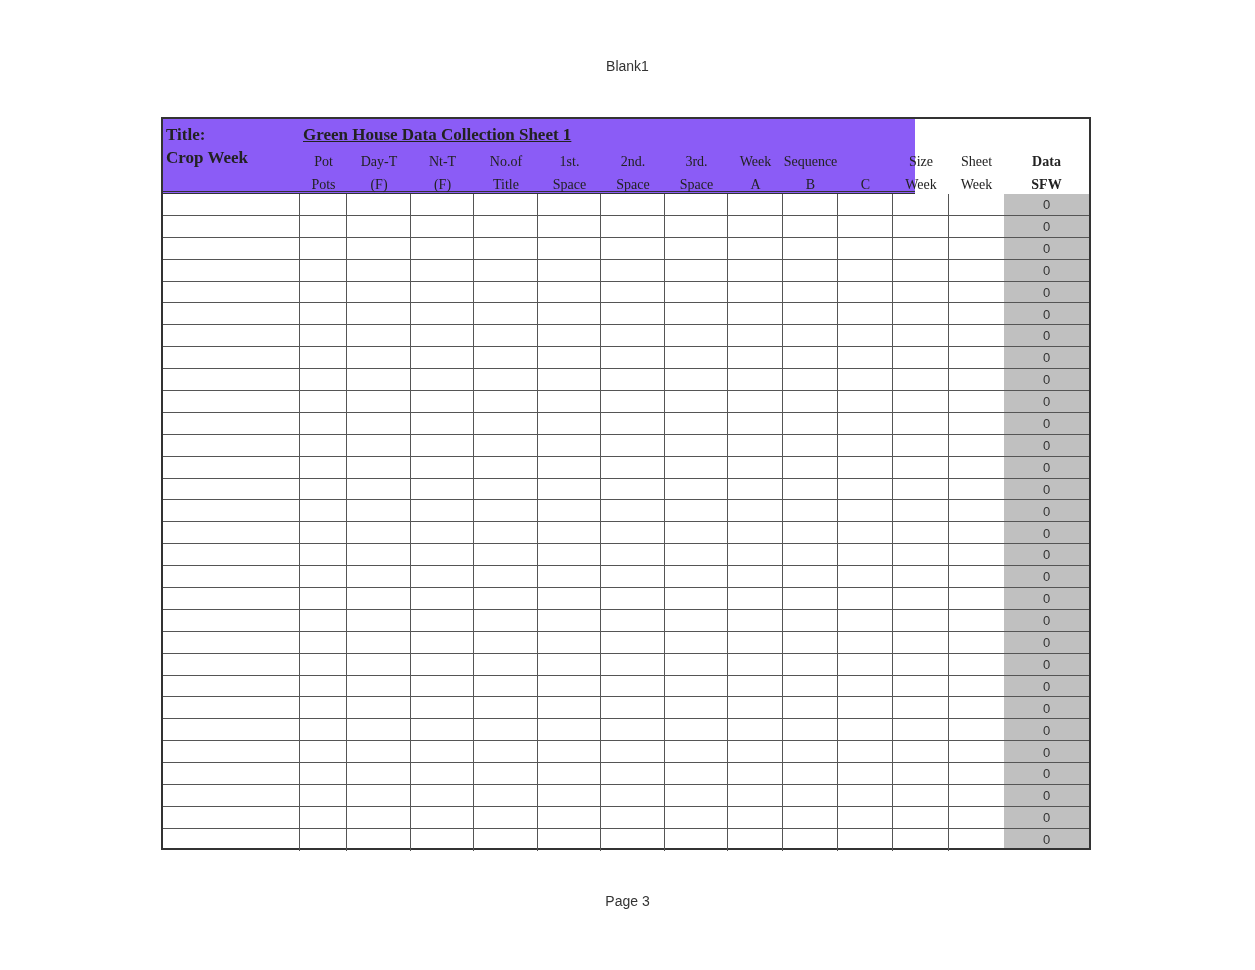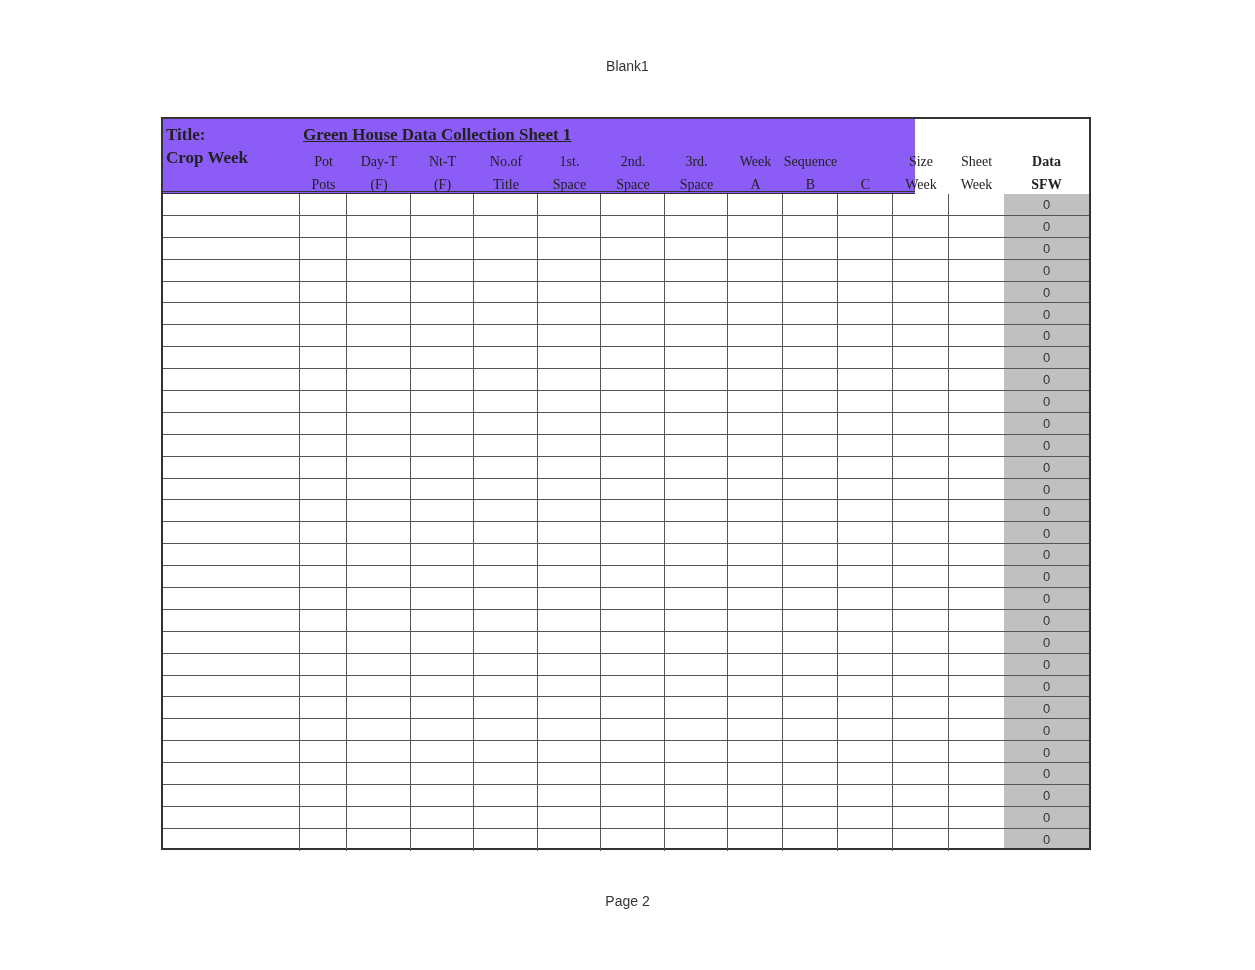--- a/index.html
+++ b/index.html
@@ -565,13 +565,13 @@
       <div class="total-val" style="top: 581.7px;">0</div>
       <div class="total-val" style="top: 603.6px;">0</div>
       <div class="total-val" style="top: 625.5px;">0</div>
       <div class="total-val" style="top: 647.4px;">0</div>
       <div class="total-val" style="top: 669.3px;">0</div>
       <div class="total-val" style="top: 691.2px;">0</div>
       <div class="total-val" style="top: 713.1px;">0</div>
     </div>
 </div>
 
-<div class="page-footer">Page 2</div>
+<div class="page-footer">Page 3</div>
 
 </body></html>

